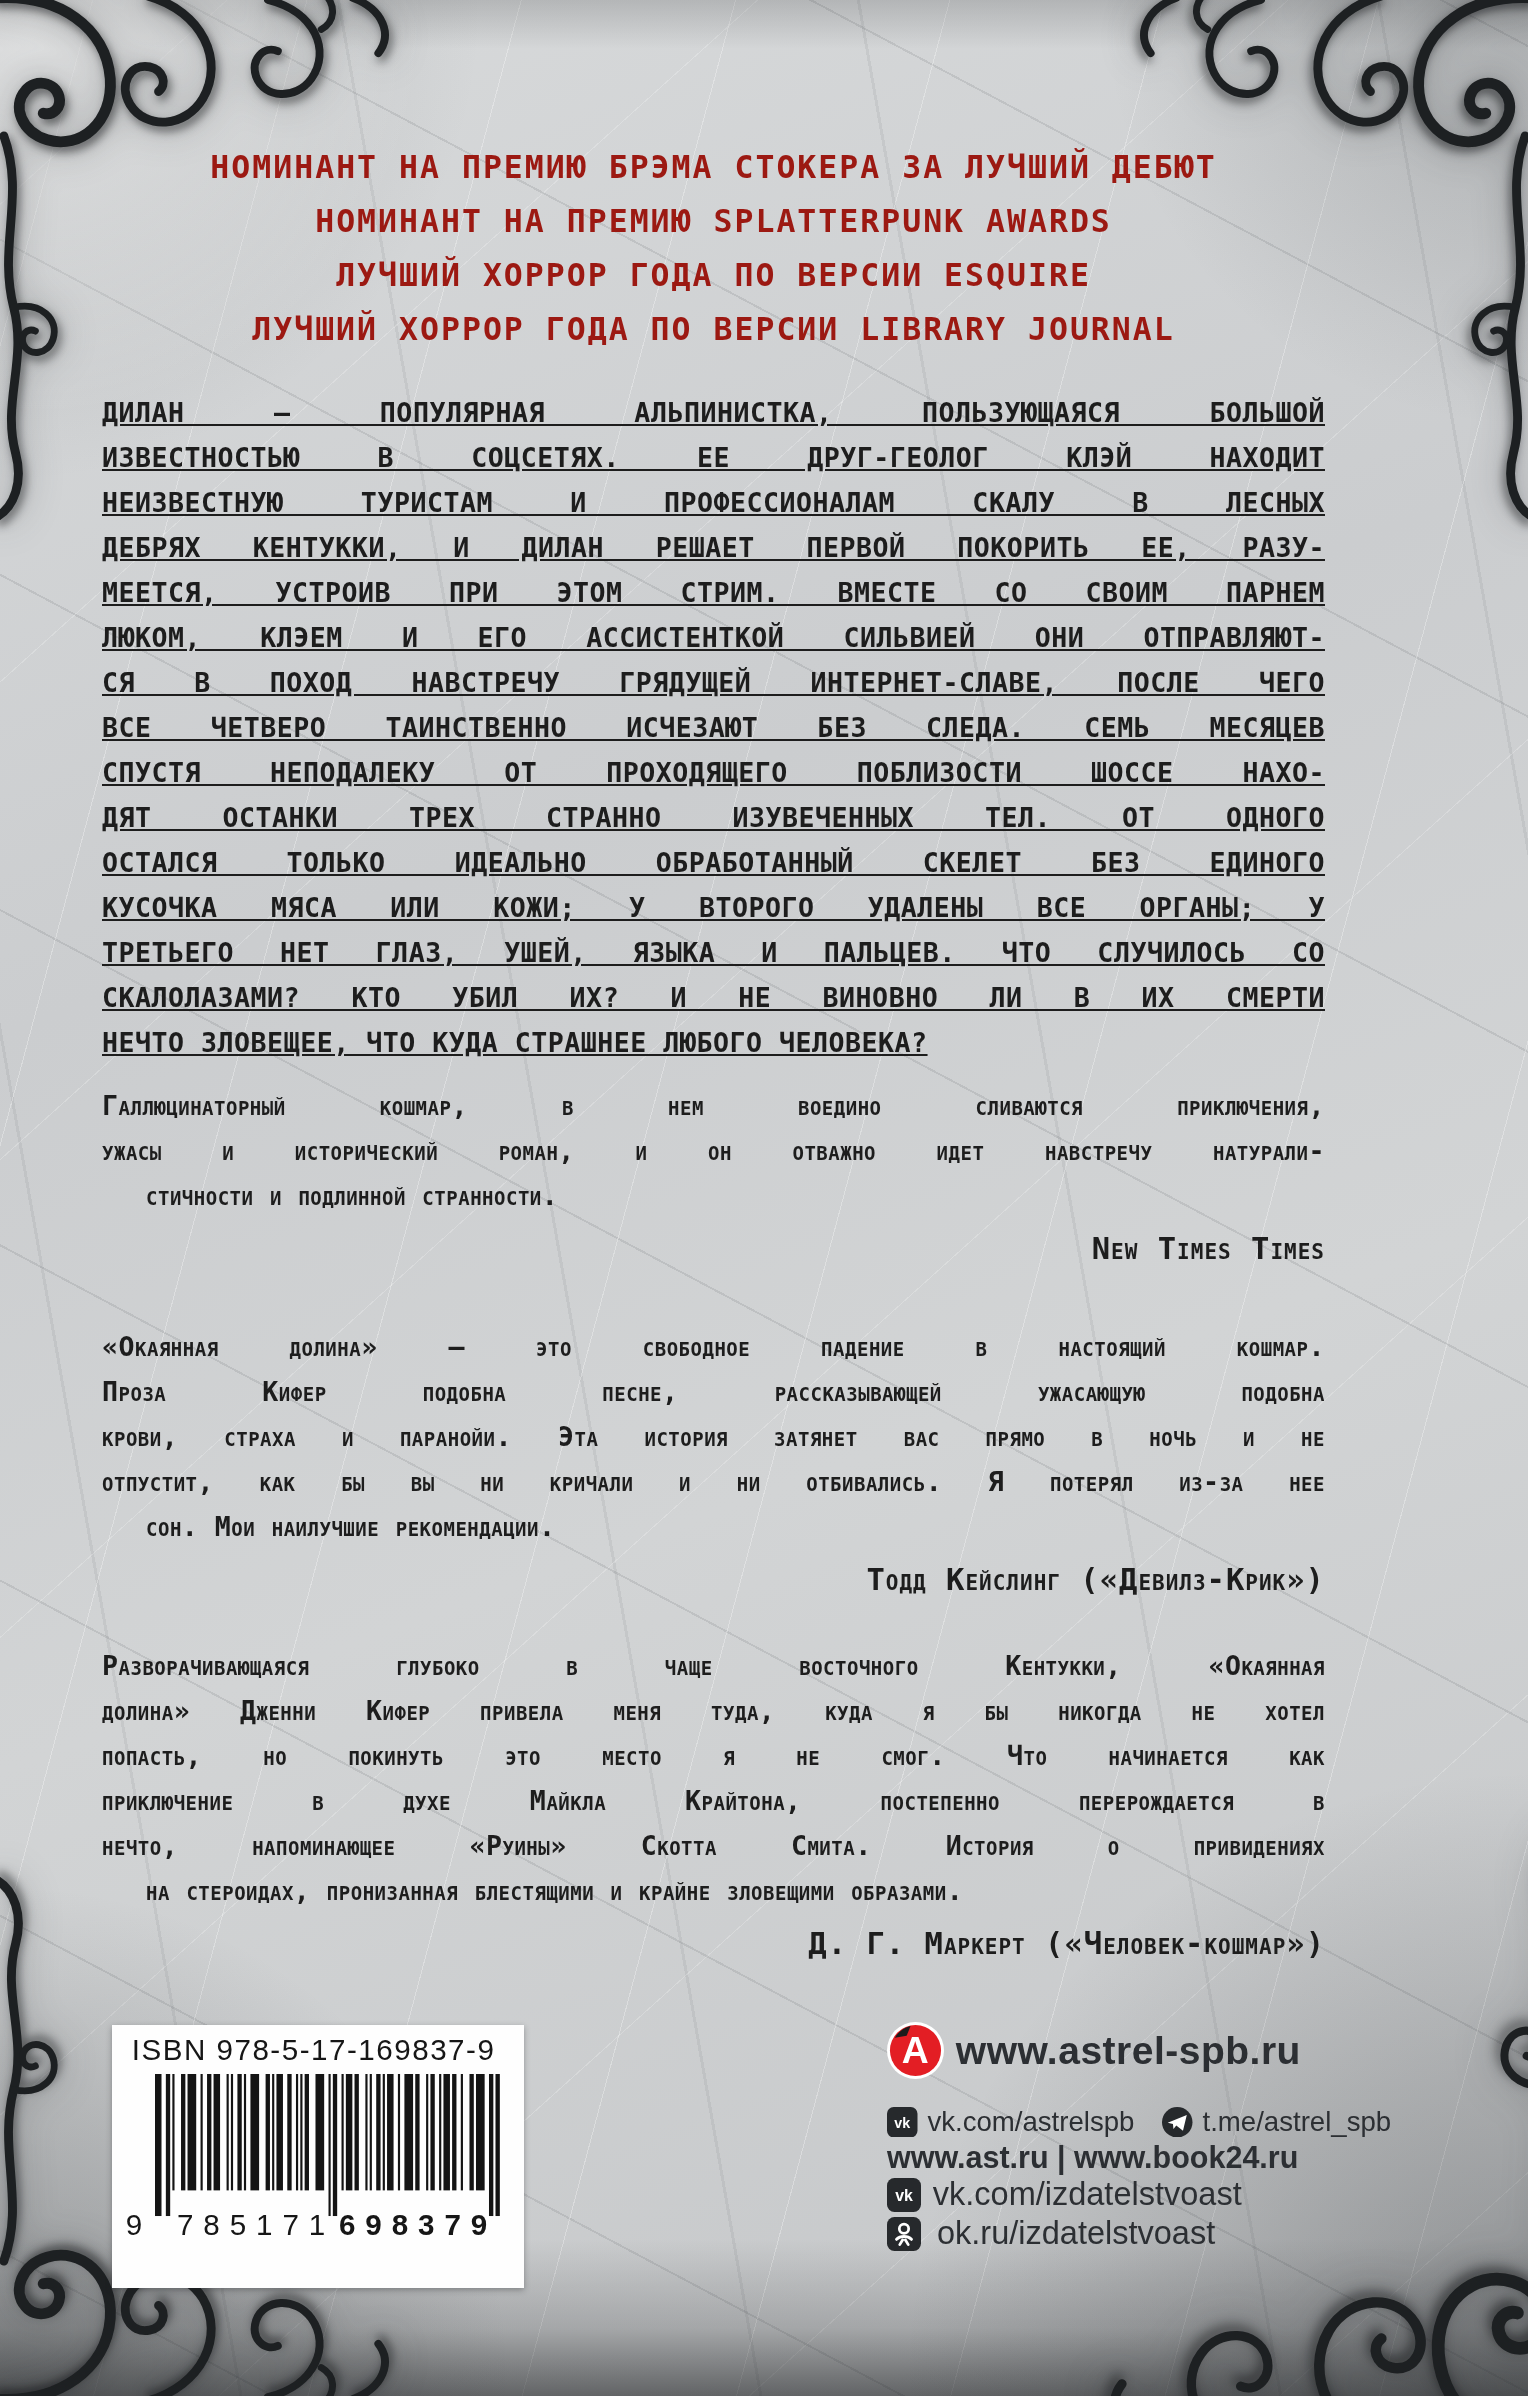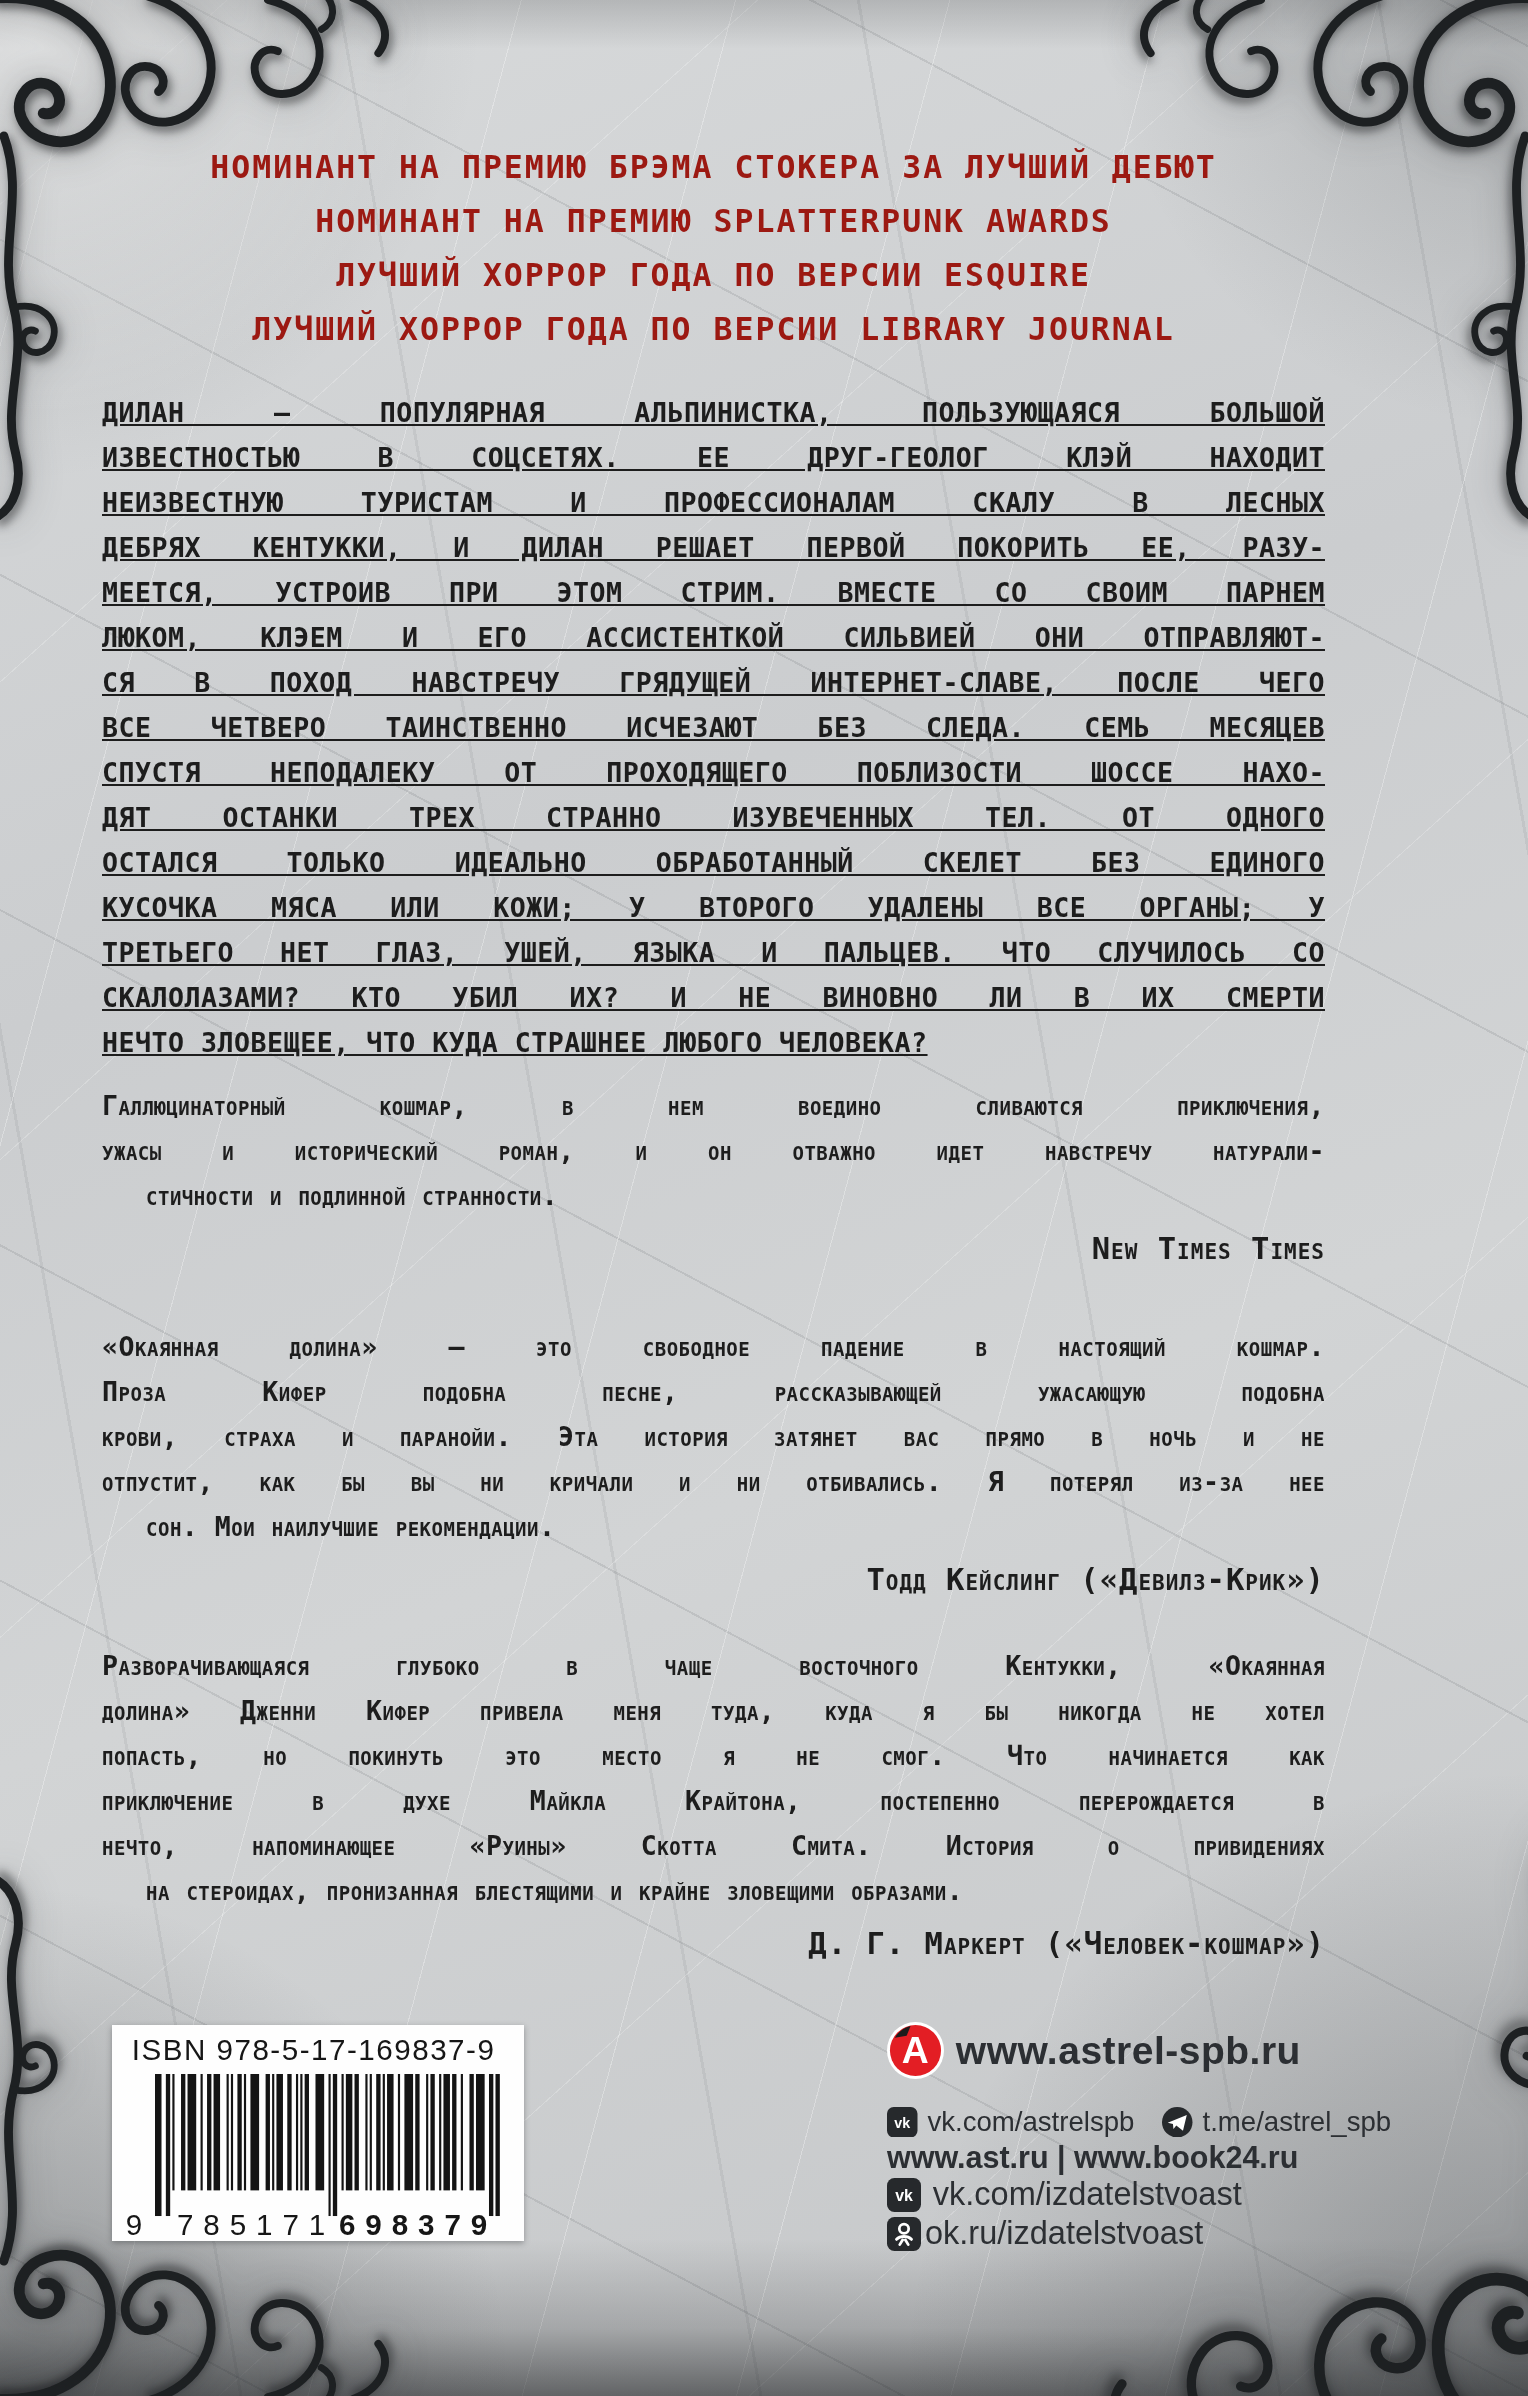--- a/index.html
+++ b/index.html
@@ -36,40 +36,40 @@
   .synopsis .line{text-align:justify;text-align-last:justify;}
   .synopsis .line:last-child{text-align-last:left;}
   
   .quote{position:absolute;left:102px;width:1223px;color:var(--text,#1d1d1d);
     font-weight:700;font-size:26.6px;line-height:45px;letter-spacing:0.5px;font-variant:small-caps;}
   .quote .qline{text-align:justify;text-align-last:justify;}
   .quote .qline:last-child{text-align-last:left;margin-left:44px;}
   .quote .attr{margin-top:7.9px;text-align:right;font-size:30.5px;letter-spacing:1px;}
   .q1{top:1083px;} .q2{top:1324px;} .q3{top:1643px;}
   
-  .barcode-box{position:absolute;left:112px;top:2025px;width:412px;height:216px;background:#fefefe;
+  .barcode-box{position:absolute;left:112px;top:2025px;width:412px;height:263px;background:#fefefe;
     box-shadow:0 2px 5.9px rgba(30,32,34,.35);}
   .isbn{position:absolute;left:19.7px;top:7.9px;font-family:"Liberation Sans",sans-serif;
     font-size:29.6px;letter-spacing:1.5px;color:#161616;white-space:nowrap;}
   #bars{position:absolute;left:43px;top:49px;width:347px;height:144px;}
   .bdigits{position:absolute;left:0;top:183px;width:412px;height:33px;
     font-family:"Liberation Sans",sans-serif;font-size:29.6px;color:#161616;}
   .bdigits .d0{position:absolute;left:13.8px;}
   .bdigits .d1{position:absolute;left:65px;width:148px;text-align:left;letter-spacing:9.9px;}
   .bdigits .d2{position:absolute;left:227px;width:148px;text-align:center;letter-spacing:9.9px;font-weight:bold;}
   
   .pubs{position:absolute;left:887px;top:2021px;width:463px;
     font-family:"Liberation Sans",sans-serif;color:#2c2f33;}
   .row{position:absolute;left:0;display:flex;align-items:center;white-space:nowrap;}
   .r1{top:0;height:59px;gap:11.8px;font-size:39px;font-weight:700;letter-spacing:0.5px;}
   .r2{top:85px;height:31.5px;gap:9.9px;font-size:27.6px;}
   .r2 .sep{width:7.9px;}
   .r3{top:120px;height:33px;font-size:30.5px;font-weight:700;}
   .r4{top:156px;height:35px;gap:11.8px;font-size:32.5px;}
-  .r5{top:195px;height:35px;gap:4px;font-size:32.5px;}
+  .r5{top:195px;height:35px;gap:16px;font-size:32.5px;}
   .icon{flex:0 0 auto;display:block;}
 </style>
 </head>
 <body>
 
 <div class="page">
 
   <svg width="0" height="0" style="position:absolute">
     <defs>
       <g id="cornerOrn" stroke="#1d2022" fill="none" stroke-linecap="round">

